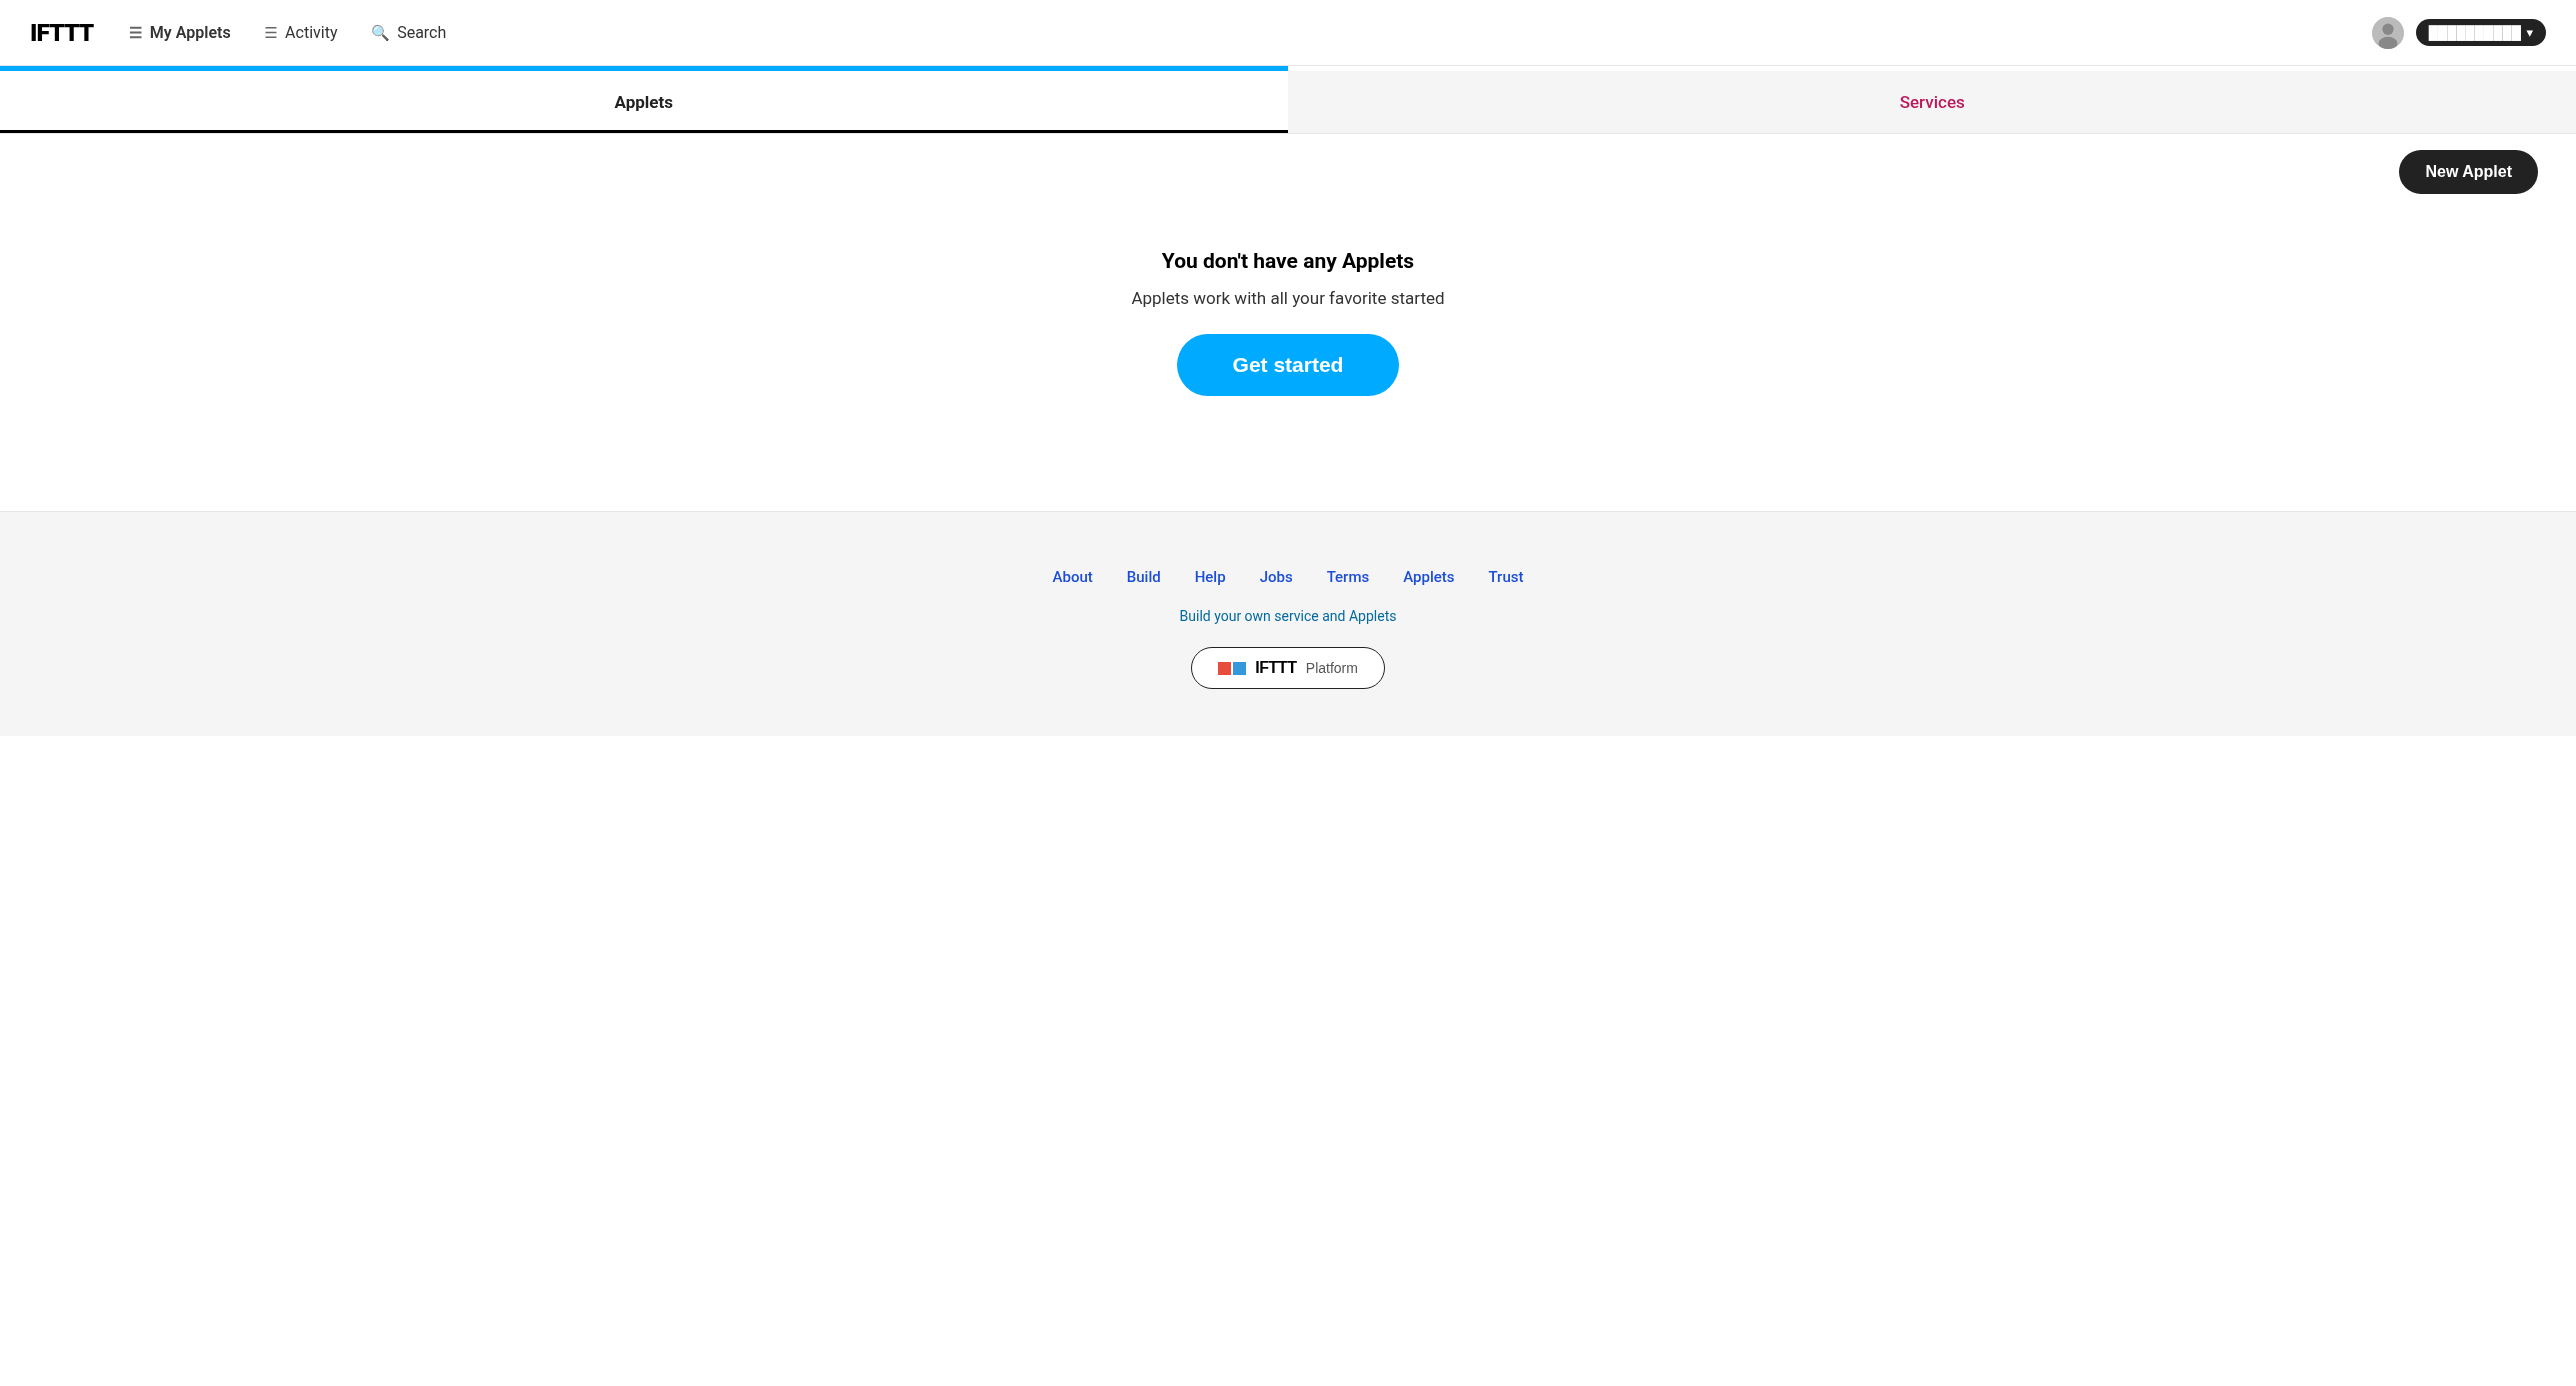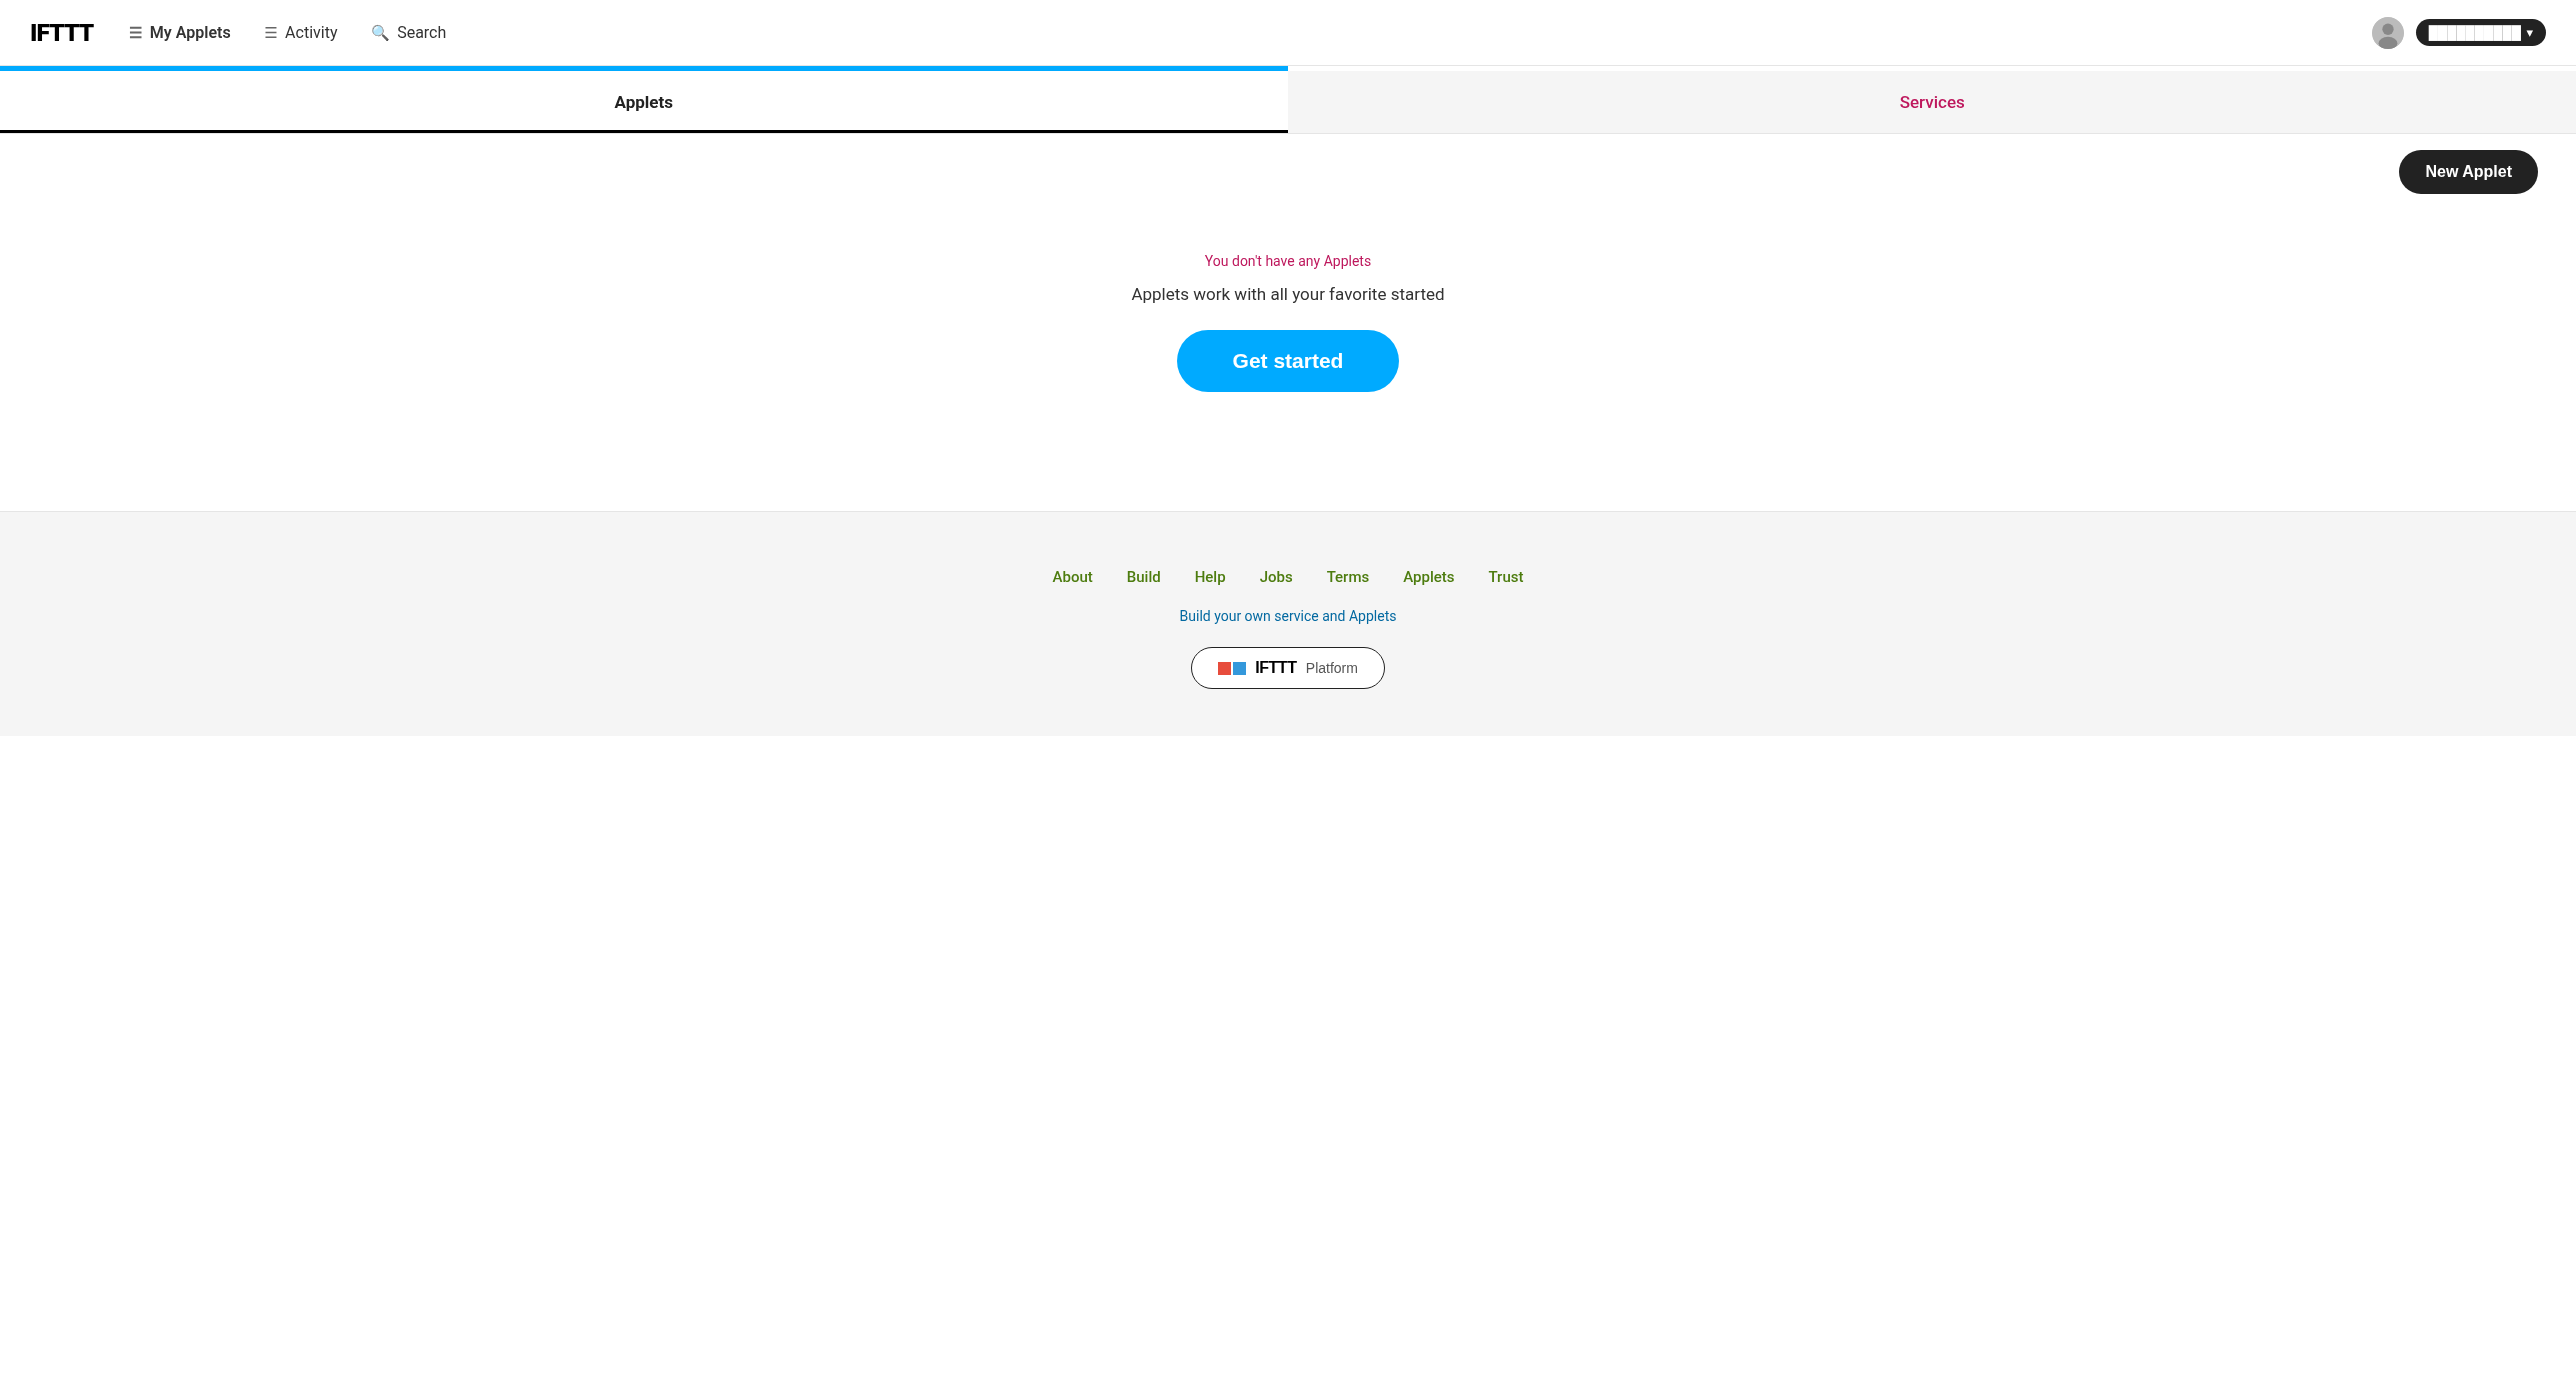--- a/index.html
+++ b/index.html
@@ -175,23 +175,23 @@
 
     .empty-state {
       display: flex;
       flex-direction: column;
       align-items: center;
       gap: 15px;
       text-align: center;
     }
 
     .empty-state-title {
-      font-size: 14px;
-      color: #be185d;
-      font-weight: 400;
+      font-size: 21px;
+      color: #000000;
+      font-weight: 700;
     }
 
     .empty-state-subtitle {
       font-size: 17px;
       color: #333;
       font-weight: 400;
     }
 
     .get-started-btn {
       margin-top: 11.3px;
@@ -224,21 +224,21 @@
 
     .footer-links {
       display: flex;
       gap: 34px;
       flex-wrap: wrap;
       justify-content: center;
     }
 
     .footer-link {
       font-size: 15px;
-      color: #4d7c0f;
+      color: #1d4ed8;
       text-decoration: none;
       font-weight: 500;
       cursor: pointer;
     }
 
     .footer-tagline {
       font-size: 14px;
       color: #0369a1;
     }
 

